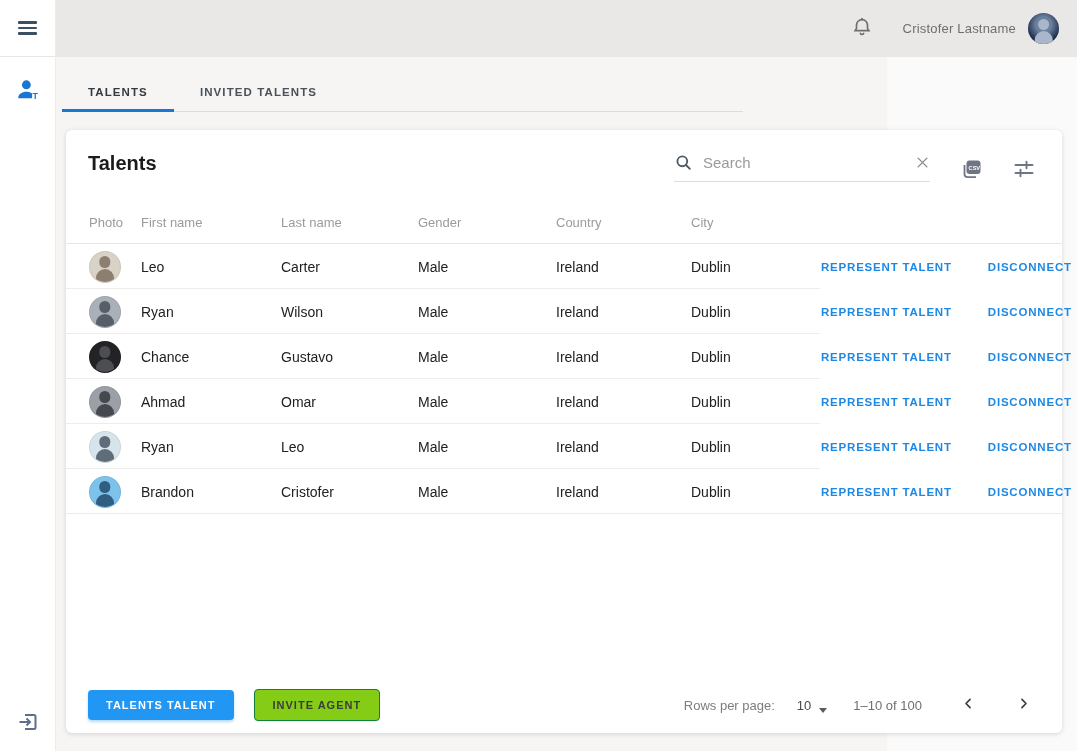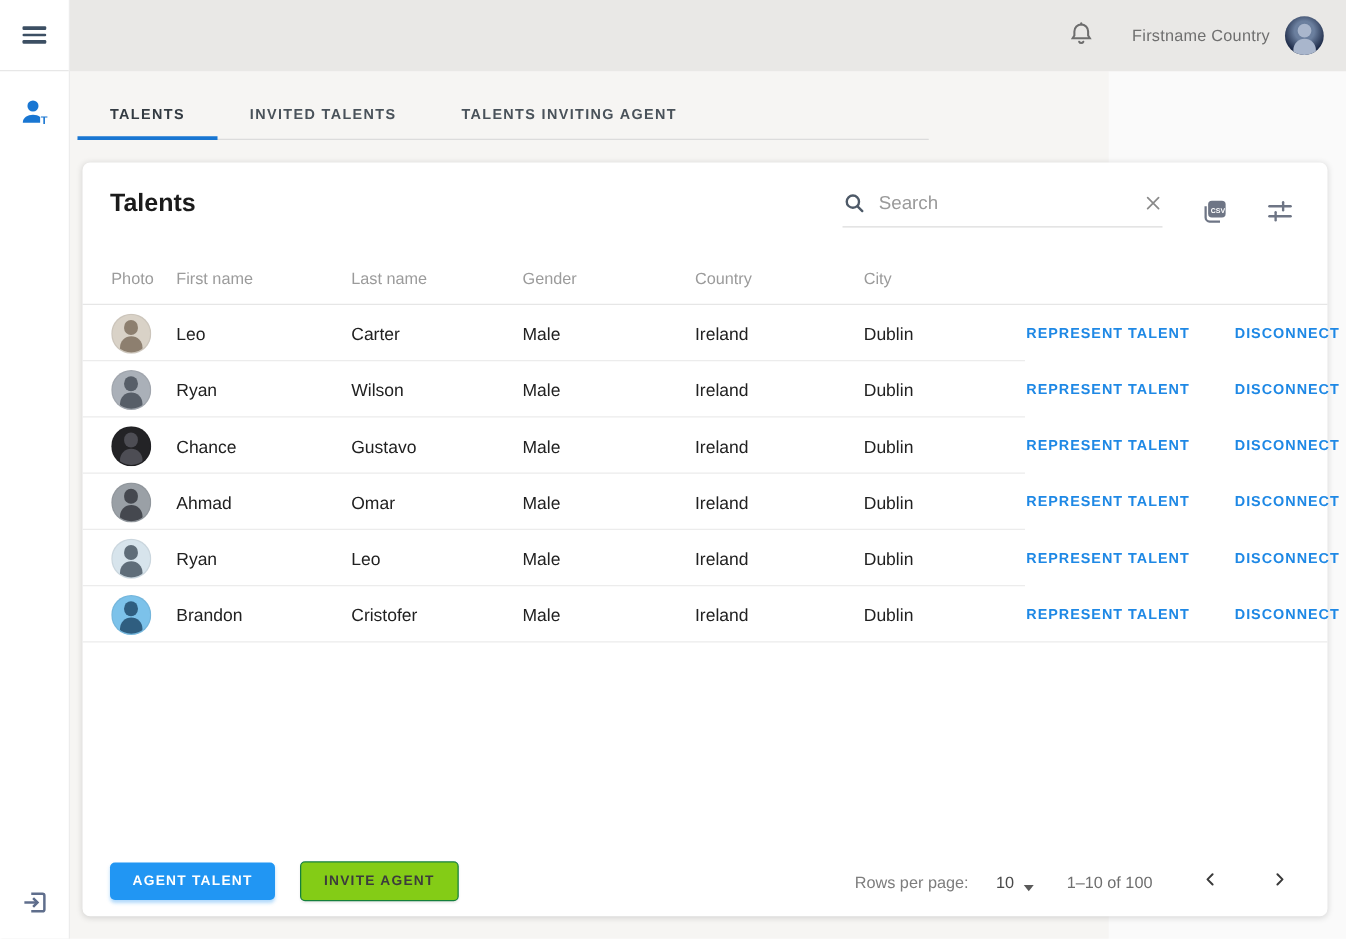--- a/index.html
+++ b/index.html
@@ -197,30 +197,29 @@
 <div class="topbar">
   <button class="icon-btn bell-wrap">
     <span>
       <svg width="22" height="22" viewBox="0 0 24 24" fill="none" stroke="#6e6e6e" stroke-width="1.8" stroke-linecap="round">
         <path d="M12 4 a6 6 0 0 1 6 6 v3.5 l1.5 2.5 H4.5 L6 13.5 V10 a6 6 0 0 1 6 -6 z"></path>
         <path d="M10.2 19 a2 2 0 0 0 3.6 0"></path>
         <path d="M12 4 V2.8"></path>
       </svg>
     </span>
   </button>
-  <span class="user-name">Firstname Country</span>
+  <span class="user-name">Cristofer Lastname</span>
   <div class="avatar-hd"></div>
 </div>
 
 <div class="content">
 
   <div class="tabs-bar">
     <div class="tab active">TALENTS</div>
     <div class="tab">INVITED TALENTS</div>
-    <div class="tab">TALENTS INVITING AGENT</div>
   </div>
 
   <div class="card">
 
     <div class="card-top">
       <div class="card-title">Talents</div>
 
       <div class="search-box">
         <span style="display:flex;">
           <svg width="19" height="19" viewBox="0 0 24 24" fill="none" stroke="#4e5a68" stroke-width="2.4" stroke-linecap="round">
@@ -357,21 +356,21 @@
         <div>Dublin</div>
         <div class="actions-cell">
           <a class="action-link">REPRESENT TALENT</a>
           <a class="action-link">DISCONNECT</a>
         </div>
       </div>
 
     </div>
 
     <div class="card-footer">
-      <button class="btn btn-primary">AGENT TALENT</button>
+      <button class="btn btn-primary">TALENTS TALENT</button>
       <button class="btn btn-secondary">INVITE AGENT</button>
 
       <div class="pagination">
         <span class="rpp-label">Rows per page:</span>
         <span class="rpp-select">
           <span>10</span>
           <span class="tri"></span>
         </span>
         <span class="range-label">1–10 of 100</span>
         <button class="pg-btn">

